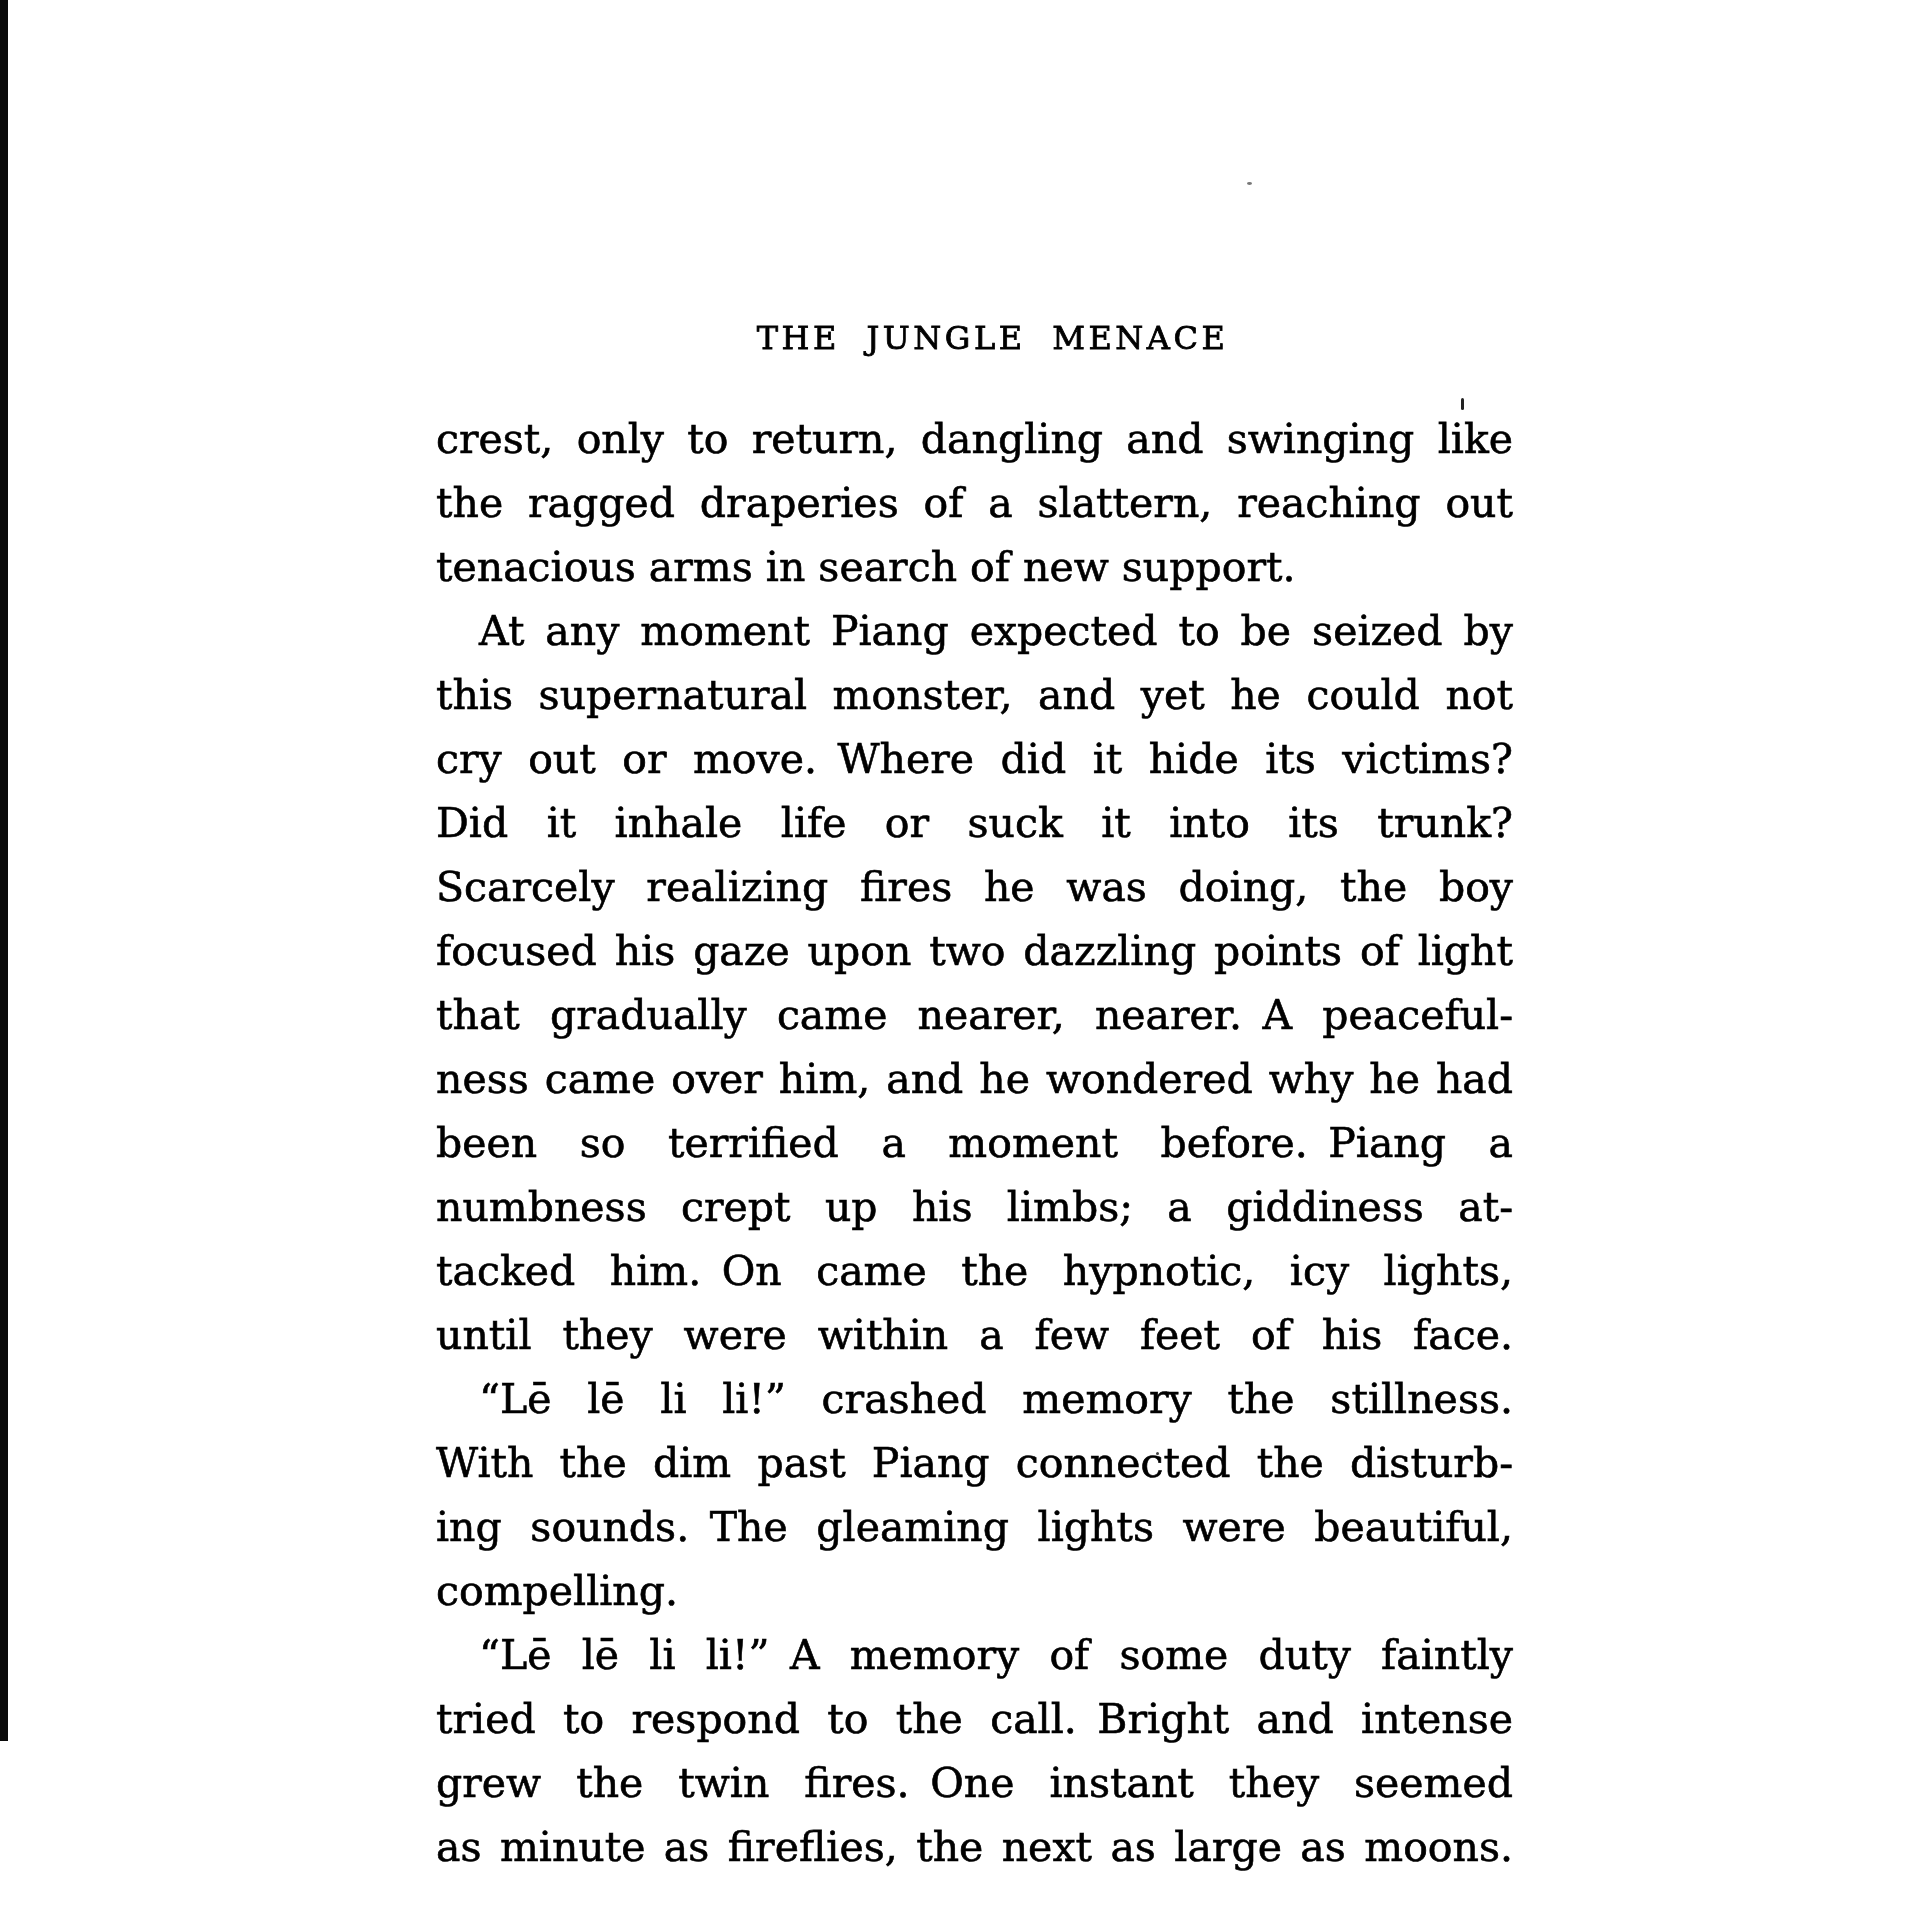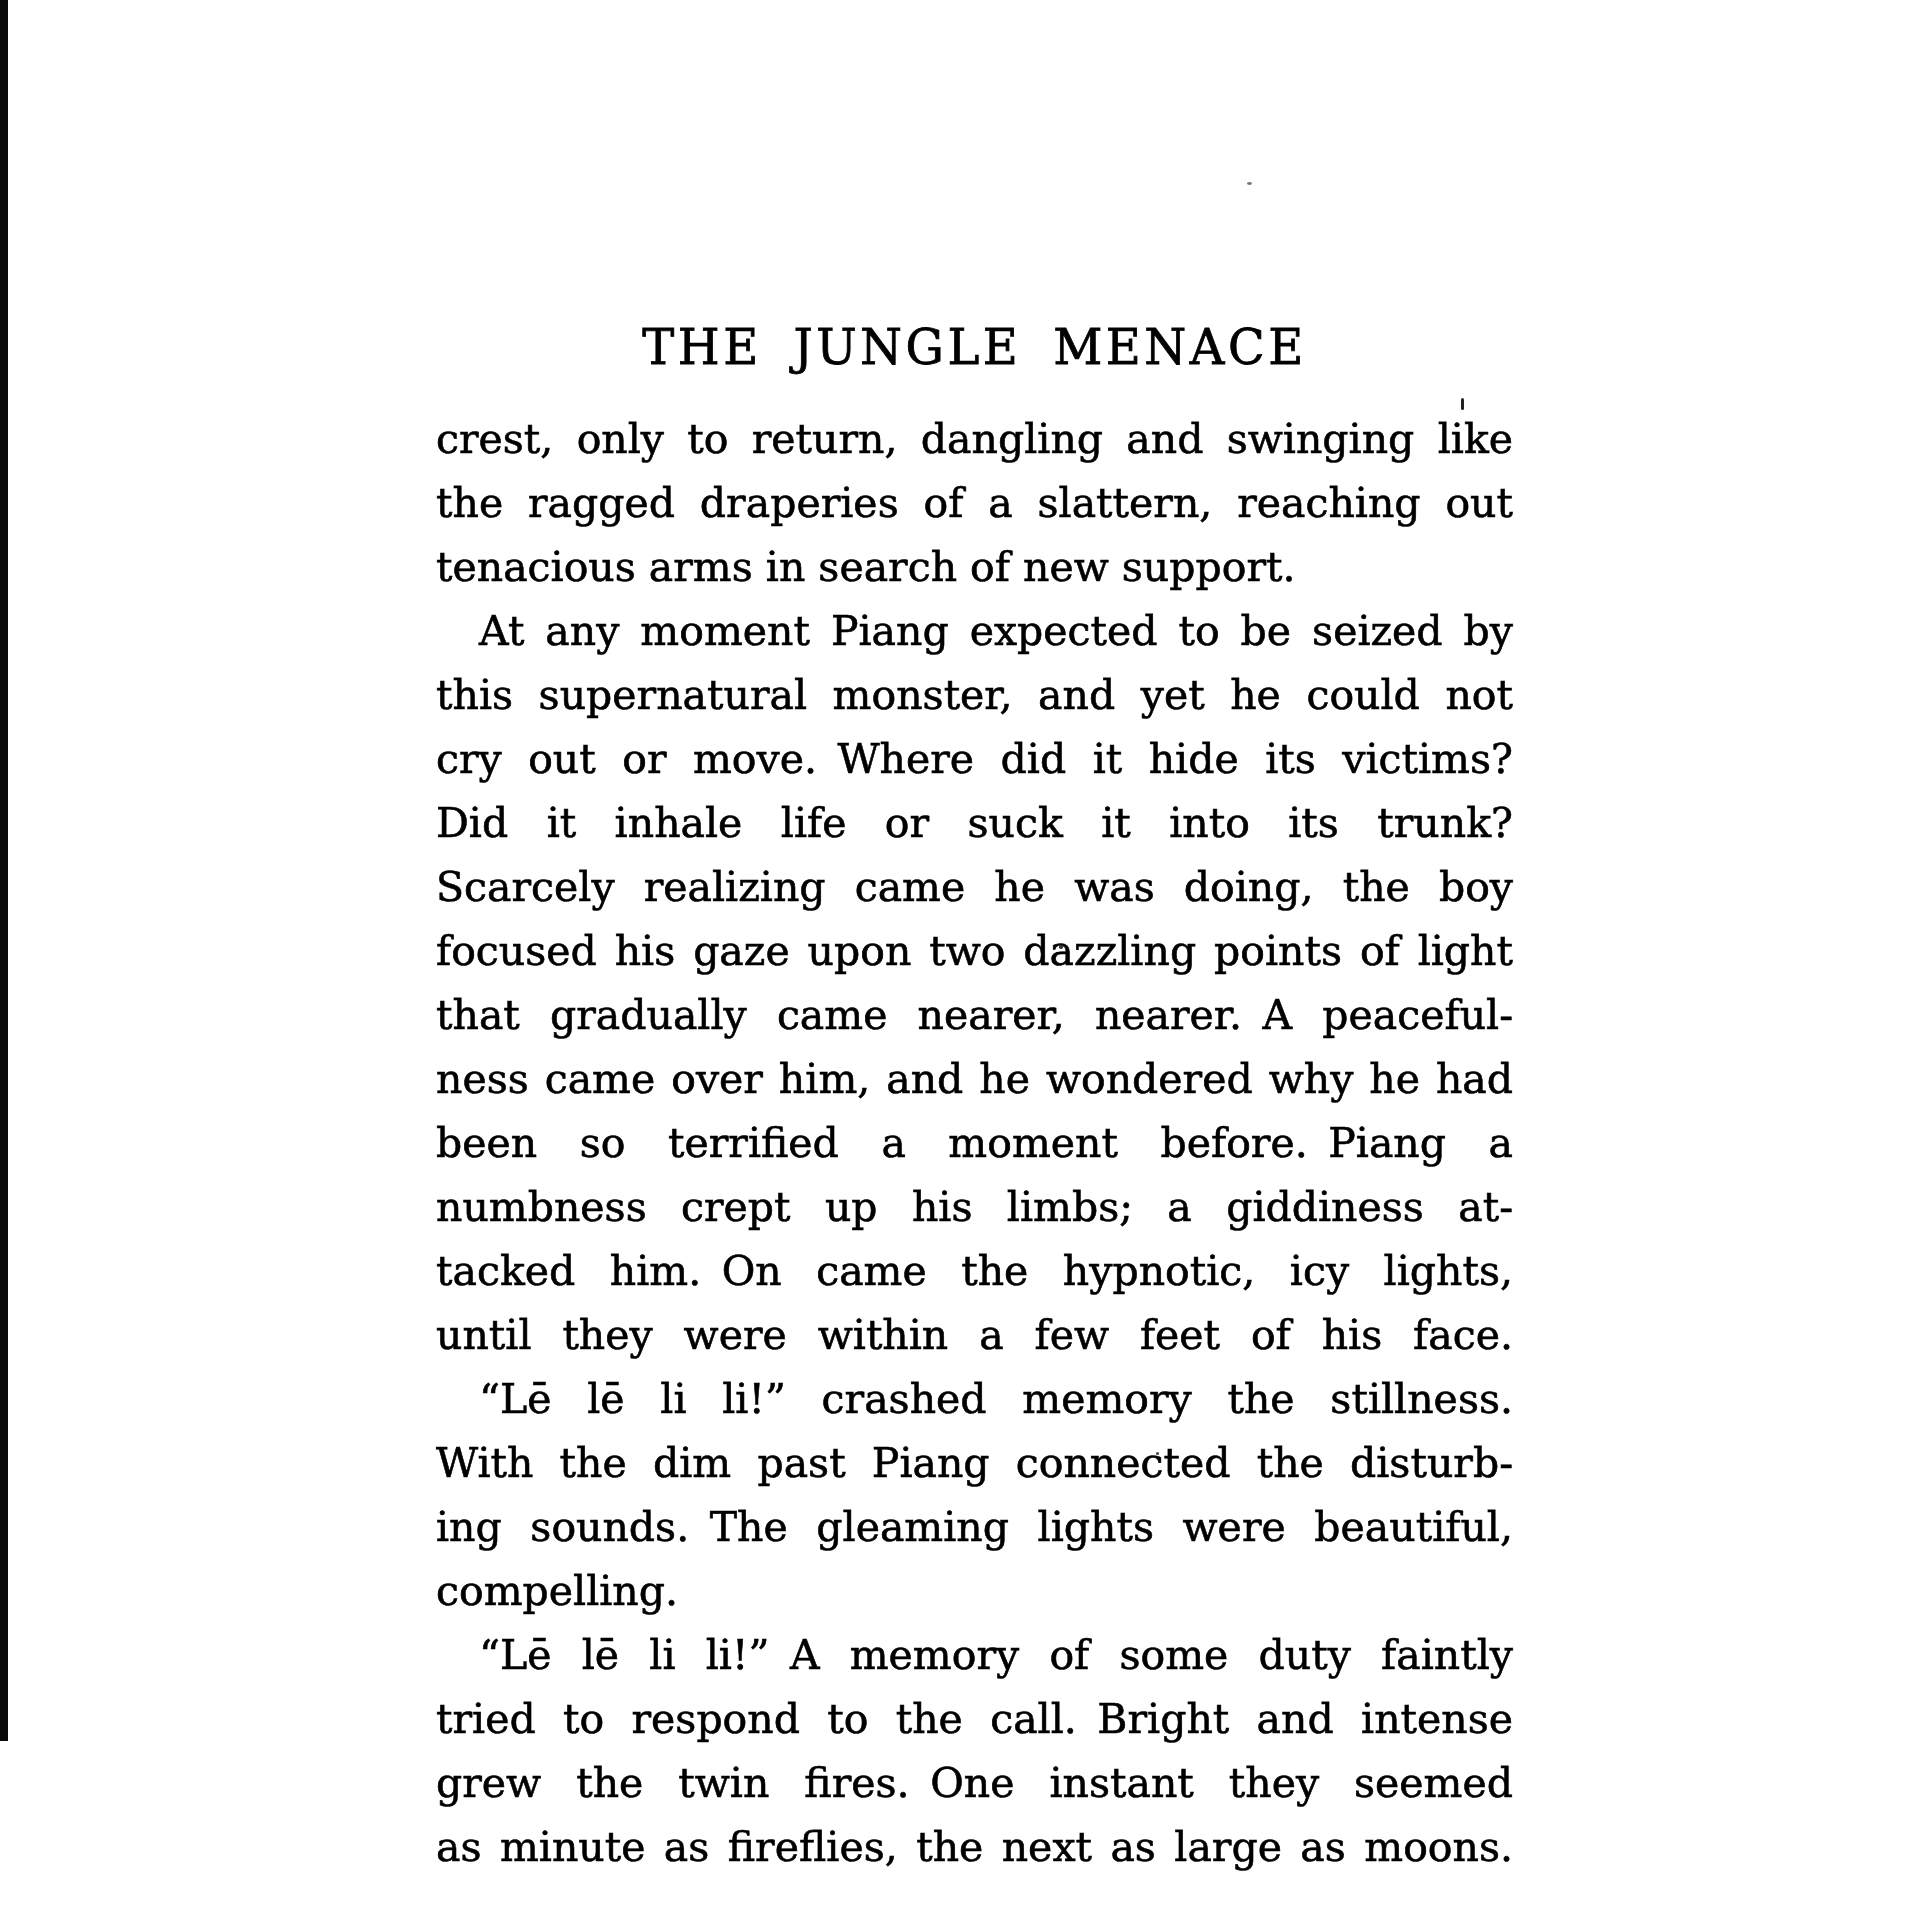--- a/index.html
+++ b/index.html
@@ -15,23 +15,23 @@
 
   
   .scan-bar{
     position:absolute;left:0;top:0;
     width:7.7px;height:1741px;
     background:#0a0a0a;
   }
 
   .title{
     position:absolute;
-    left:436px;top:319px;width:1077px;
+    left:454px;top:319px;width:1077px;
     margin:0;
-    font-size:48px;font-weight:normal;
+    font-size:32px;font-weight:normal;
     letter-spacing:3.5px;word-spacing:13px;
     text-align:center;
     -webkit-text-stroke:0.8px #000;
     white-space:nowrap;
   }
 
   .text-column{
     position:absolute;
     left:436px;top:407px;width:1077px;
     font-size:41px;
@@ -68,21 +68,21 @@
   <h1 class="title">THE JUNGLE MENACE</h1>
 
   <div class="text-column" id="body-lines">
       <div class="line">crest, only to return, dangling and swinging like</div>
       <div class="line">the ragged draperies of a slattern, reaching out</div>
       <div class="line left">tenacious arms in search of new support.</div>
       <div class="line indent">At any moment Piang expected to be seized by</div>
       <div class="line">this supernatural monster, and yet he could not</div>
       <div class="line">cry out or move. Where did it hide its victims?</div>
       <div class="line">Did it inhale life or suck it into its trunk?</div>
-      <div class="line">Scarcely realizing came he was doing, the boy</div>
+      <div class="line">Scarcely realizing fires he was doing, the boy</div>
       <div class="line">focused his gaze upon two dazzling points of light</div>
       <div class="line">that gradually came nearer, nearer. A peaceful-</div>
       <div class="line">ness came over him, and he wondered why he had</div>
       <div class="line">been so terrified a moment before. Piang a</div>
       <div class="line">numbness crept up his limbs; a giddiness at-</div>
       <div class="line">tacked him. On came the hypnotic, icy lights,</div>
       <div class="line">until they were within a few feet of his face.</div>
       <div class="line indent">“Lē lē li li!” crashed memory the stillness.</div>
       <div class="line">With the dim past Piang connected the disturb-</div>
       <div class="line">ing sounds. The gleaming lights were beautiful,</div>

